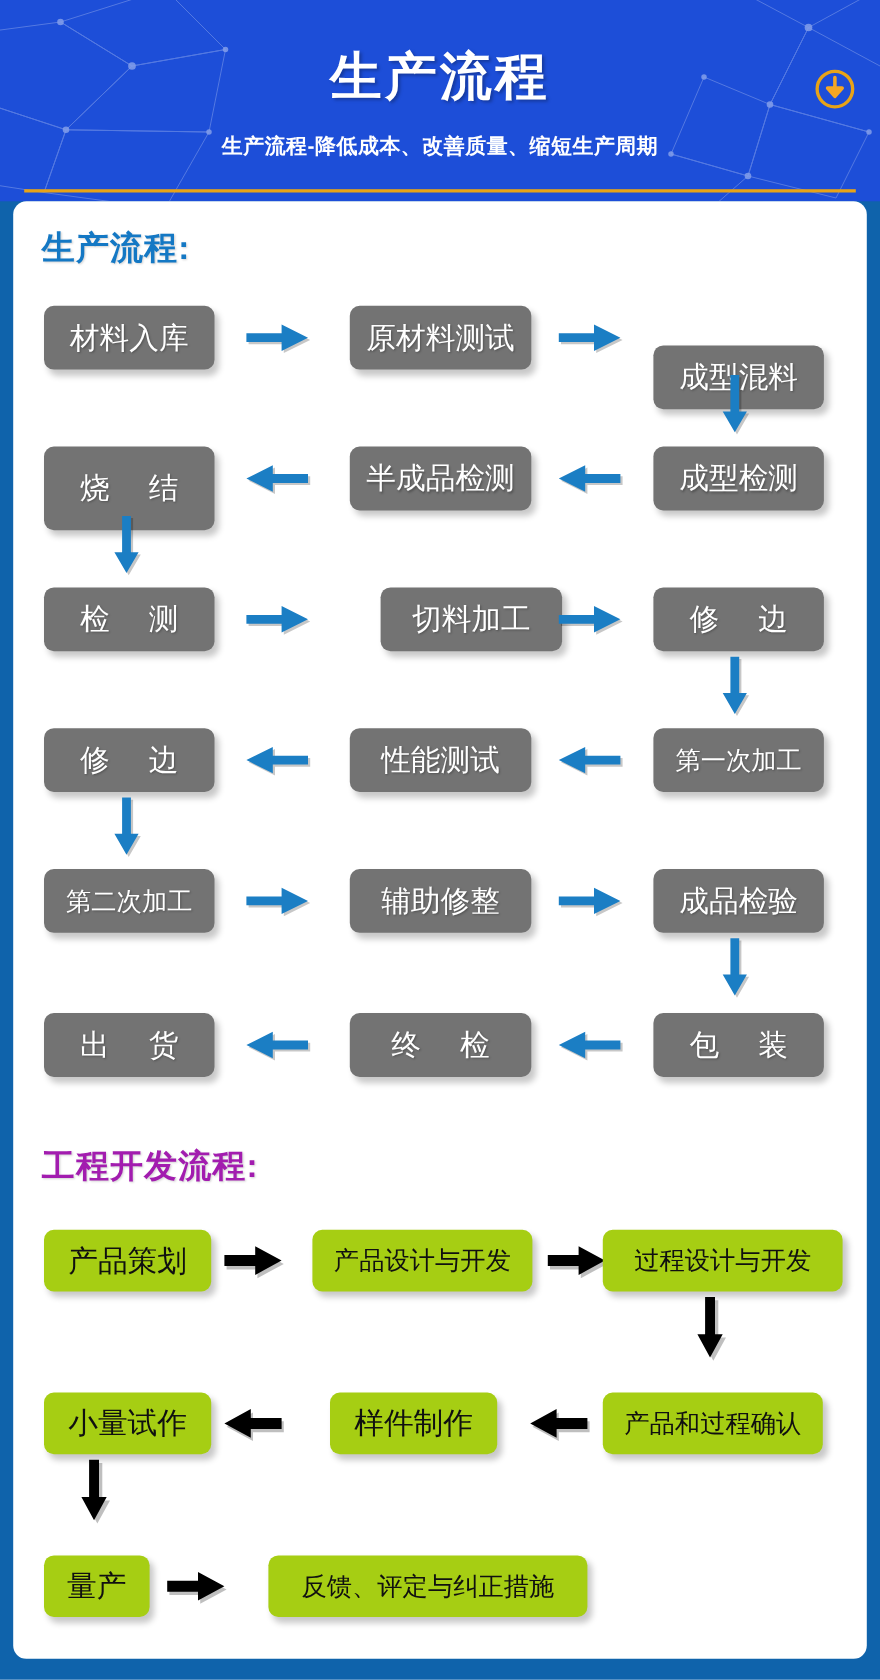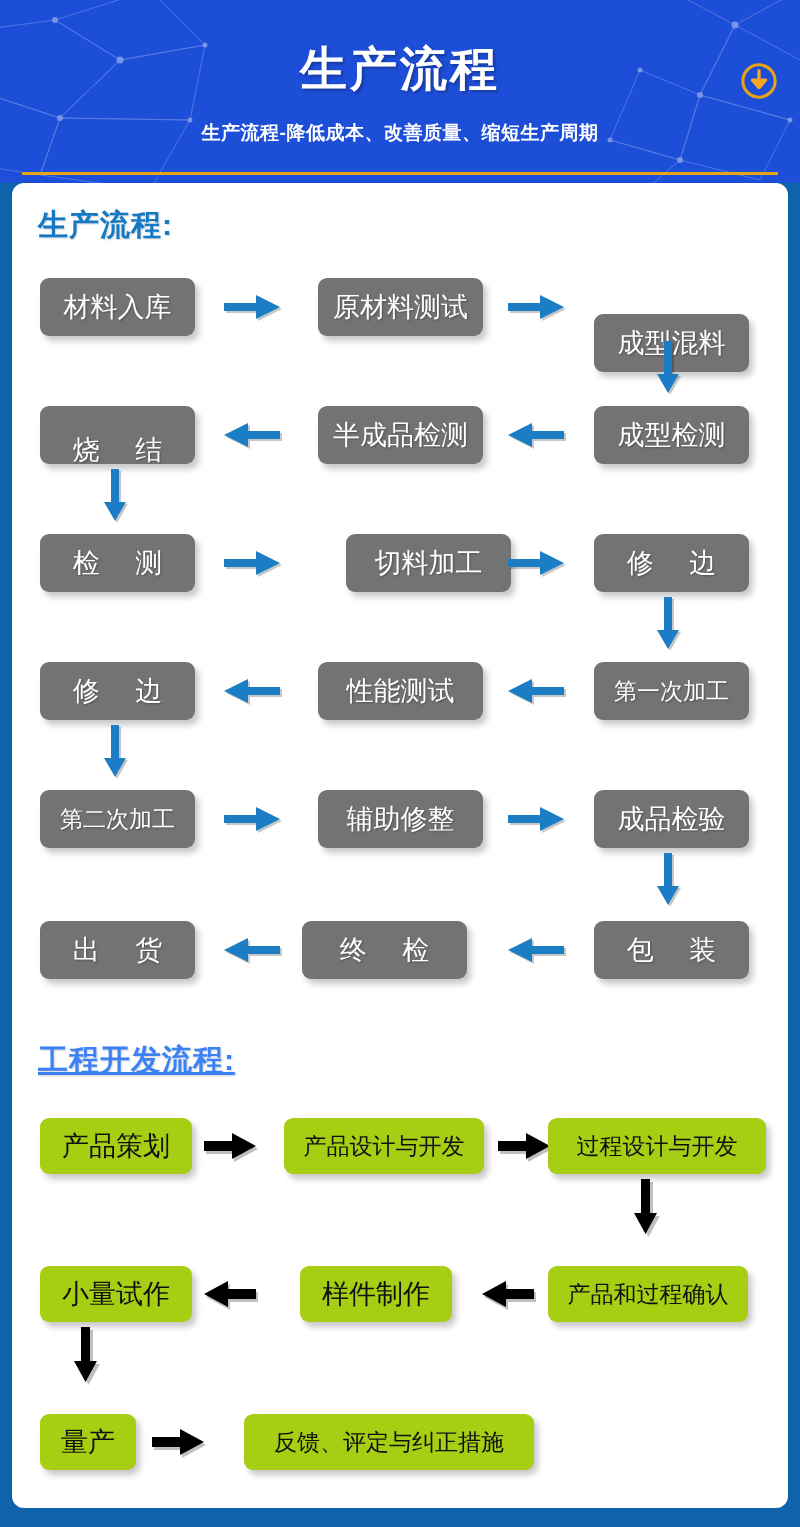--- a/index.html
+++ b/index.html
@@ -35,21 +35,21 @@
   .card{
     position:absolute;left:12px;top:183px;width:776px;height:1325px;
     background:#ffffff;border-radius:12px;
   }
 
   .section-title{
     position:absolute;font-size:30px;font-weight:bold;letter-spacing:1px;
     text-shadow:1px 1px 2px rgba(0,0,0,.18);
   }
   .sec-blue{color:#1478c4;}
-  .sec-black{color:#3b82f6;text-decoration:underline;}
+  .sec-black{color:#a21caf;}
 
   
   .node{
     position:absolute;display:flex;align-items:center;justify-content:center;
     border-radius:9px;box-shadow:4px 5px 6px rgba(0,0,0,.22);
     box-sizing:border-box;text-align:center;line-height:1;
   }
   .node.blue{background:#737373;color:#ffffff;font-size:27px;}
   .node.blue .lbl{text-shadow:1px 1px 2px rgba(0,0,0,.30);}
   .node.green{background:#a6ce13;color:#101010;font-size:27px;}
@@ -139,21 +139,21 @@
 
     <div class="arrow" style="left:645px;top:158px;">
       <svg width="28" height="60" viewBox="0 0 28 60">
         <g transform="translate(2,2)">
             <path d="M7 0 L15 0 L15 33 L22 33 L11 52 L0 33 L7 33 Z" fill="#000" opacity=".22"></path>
           </g>
         <path d="M7 0 L15 0 L15 33 L22 33 L11 52 L0 33 L7 33 Z" fill="#1b7ec4"></path>
       </svg>
     </div>
 
-    <div class="node blue sp" style="left:28px;top:223px;width:155px;height:58px;align-items:flex-end;">
+    <div class="node blue sp" style="left:28px;top:223px;width:155px;height:76px;">
       <span class="lbl">烧 结</span>
     </div>
     <div class="arrow" style="left:212px;top:240px;">
       <svg width="62" height="28" viewBox="0 0 62 28">
         <g transform="translate(2,2)">
             <path d="M56 8 L24 8 L24 0 L0 12 L24 24 L24 16 L56 16 Z" fill="#000" opacity=".22"></path>
           </g>
         <path d="M56 8 L24 8 L24 0 L0 12 L24 24 L24 16 L56 16 Z" fill="#1b7ec4"></path>
       </svg>
     </div>
@@ -290,21 +290,21 @@
       <span class="lbl">出 货</span>
     </div>
     <div class="arrow" style="left:212px;top:755px;">
       <svg width="62" height="28" viewBox="0 0 62 28">
         <g transform="translate(2,2)">
             <path d="M56 8 L24 8 L24 0 L0 12 L24 24 L24 16 L56 16 Z" fill="#000" opacity=".22"></path>
           </g>
         <path d="M56 8 L24 8 L24 0 L0 12 L24 24 L24 16 L56 16 Z" fill="#1b7ec4"></path>
       </svg>
     </div>
-    <div class="node blue sp" style="left:290px;top:738px;width:165px;height:58px;">
+    <div class="node blue sp" style="left:306px;top:738px;width:165px;height:58px;">
       <span class="lbl">终 检</span>
     </div>
     <div class="arrow" style="left:496px;top:755px;">
       <svg width="62" height="28" viewBox="0 0 62 28">
         <g transform="translate(2,2)">
             <path d="M56 8 L24 8 L24 0 L0 12 L24 24 L24 16 L56 16 Z" fill="#000" opacity=".22"></path>
           </g>
         <path d="M56 8 L24 8 L24 0 L0 12 L24 24 L24 16 L56 16 Z" fill="#1b7ec4"></path>
       </svg>
     </div>

